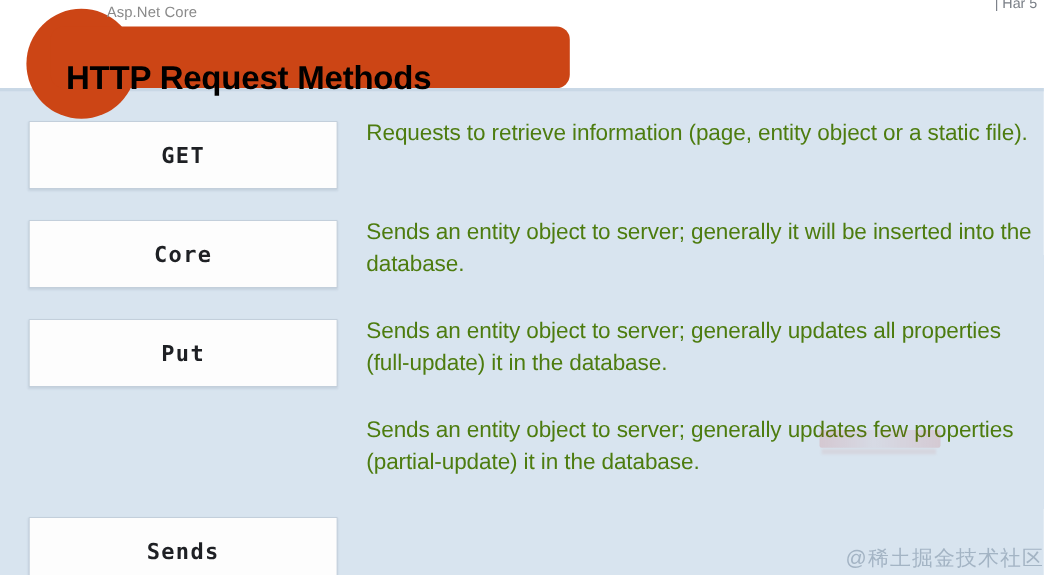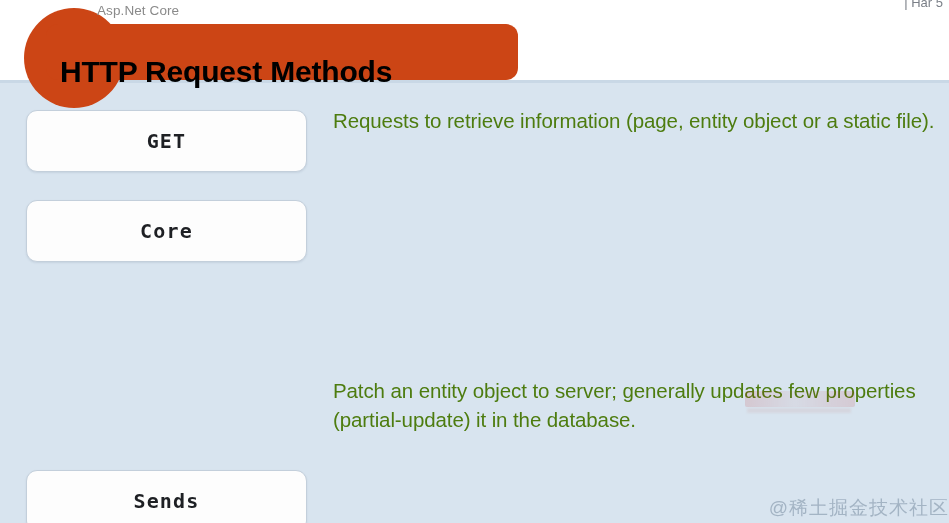--- a/index.html
+++ b/index.html
@@ -117,21 +117,21 @@
     height: 90px;
   }
   .method-chip {
     position: absolute;
     left: 26px;
     top: 0;
     width: 281px;
     height: 62px;
     background: #fdfdfd;
     border: 1px solid #c3cfdb;
-    border-radius: 11px;
+    border-radius: 1px;
     box-shadow: 0 1px 2px rgba(80,100,120,0.13);
     display: flex;
     align-items: center;
     justify-content: center;
     box-sizing: border-box;
   }
   .method-label {
     font-family: "DejaVu Sans Mono", monospace;
     font-size: 20px;
     font-weight: bold;
@@ -207,23 +207,30 @@
       <div class="row" style="top: 110px;">
         <div class="method-chip">
           <span class="method-label">GET</span>
         </div>
         <div class="desc">Requests to retrieve information (page, entity object or a static file).</div>
       </div>
       <div class="row" style="top: 200px;">
         <div class="method-chip">
           <span class="method-label">Core</span>
         </div>
+        <div class="desc">Sends an entity object to server; generally it will be inserted into the database.</div>
+      </div>
+      <div class="row" style="top: 290px;">
+        <div class="method-chip">
+          <span class="method-label">Put</span>
+        </div>
+        <div class="desc">Sends an entity object to server; generally updates all properties (full-update) it in the database.</div>
       </div>
       <div class="row" style="top: 380px;">
-        <div class="desc">Patch an entity object to server; generally updates few properties (partial-update) it in the database.</div>
+        <div class="desc">Sends an entity object to server; generally updates few properties (partial-update) it in the database.</div>
       </div>
       <div class="row" style="top: 470px;">
         <div class="method-chip">
           <span class="method-label">Sends</span>
         </div>
       </div>
     </div>
 
   <div class="eyebrow">Asp.Net Core</div>
   <div class="header-circle"></div>

